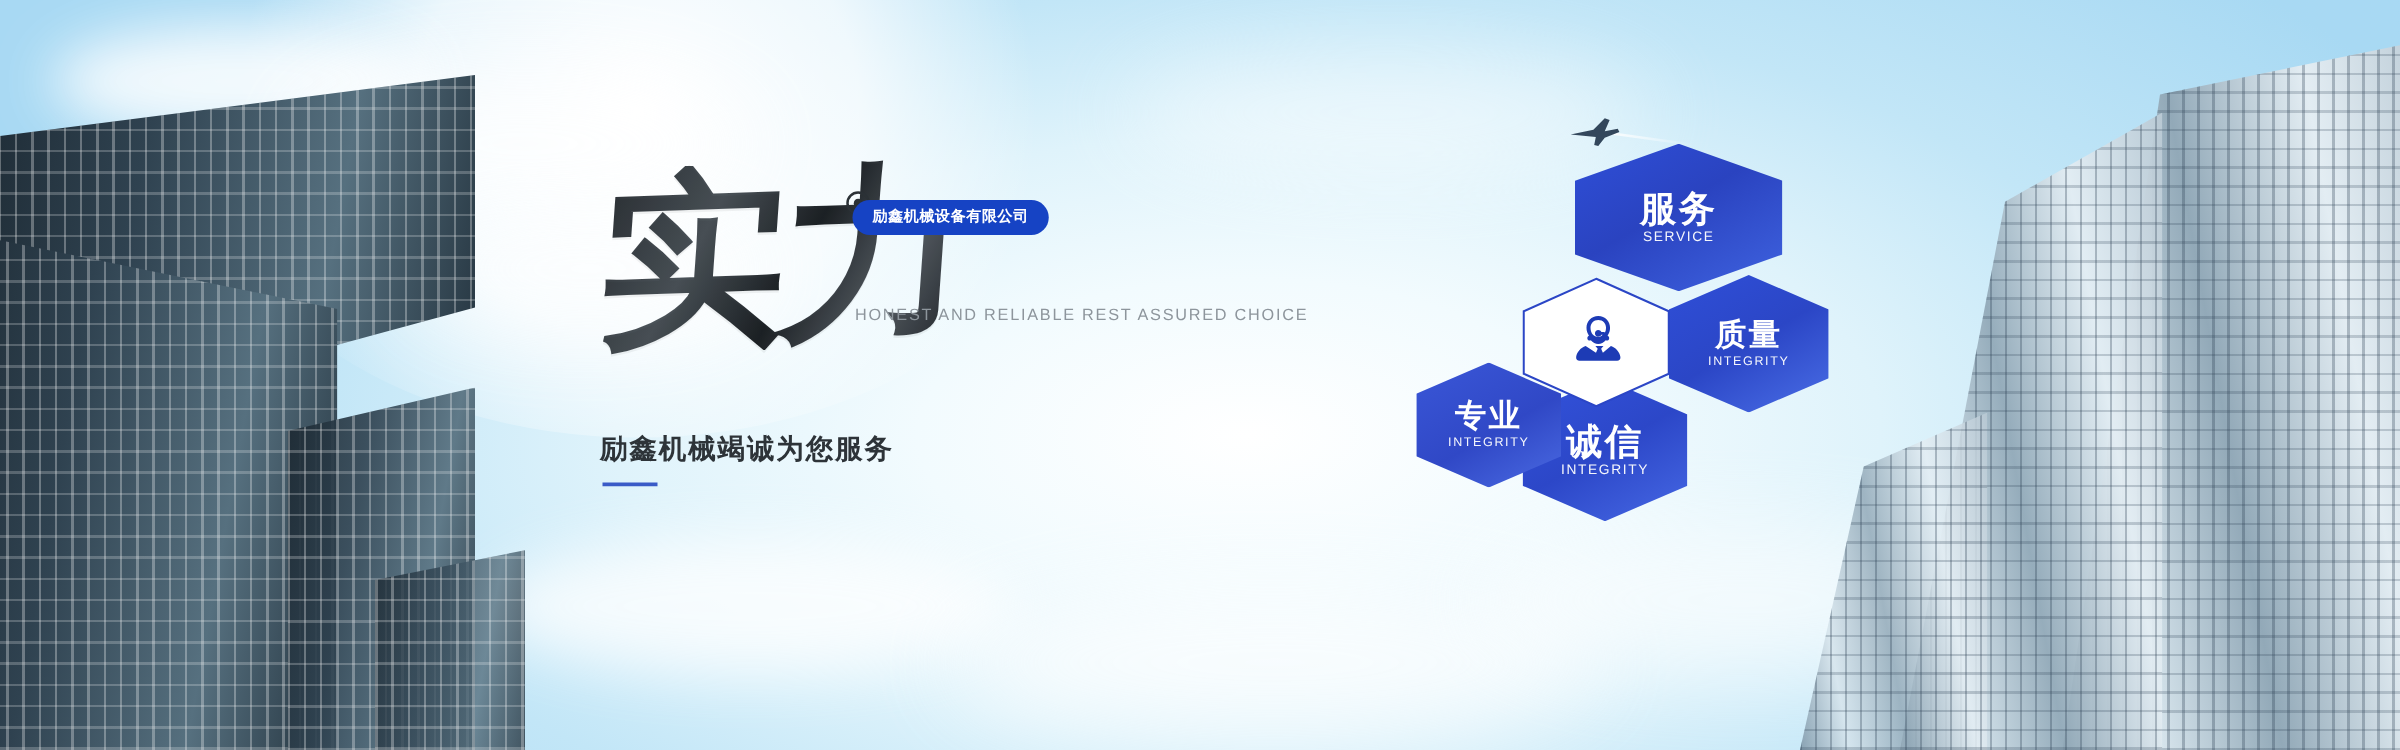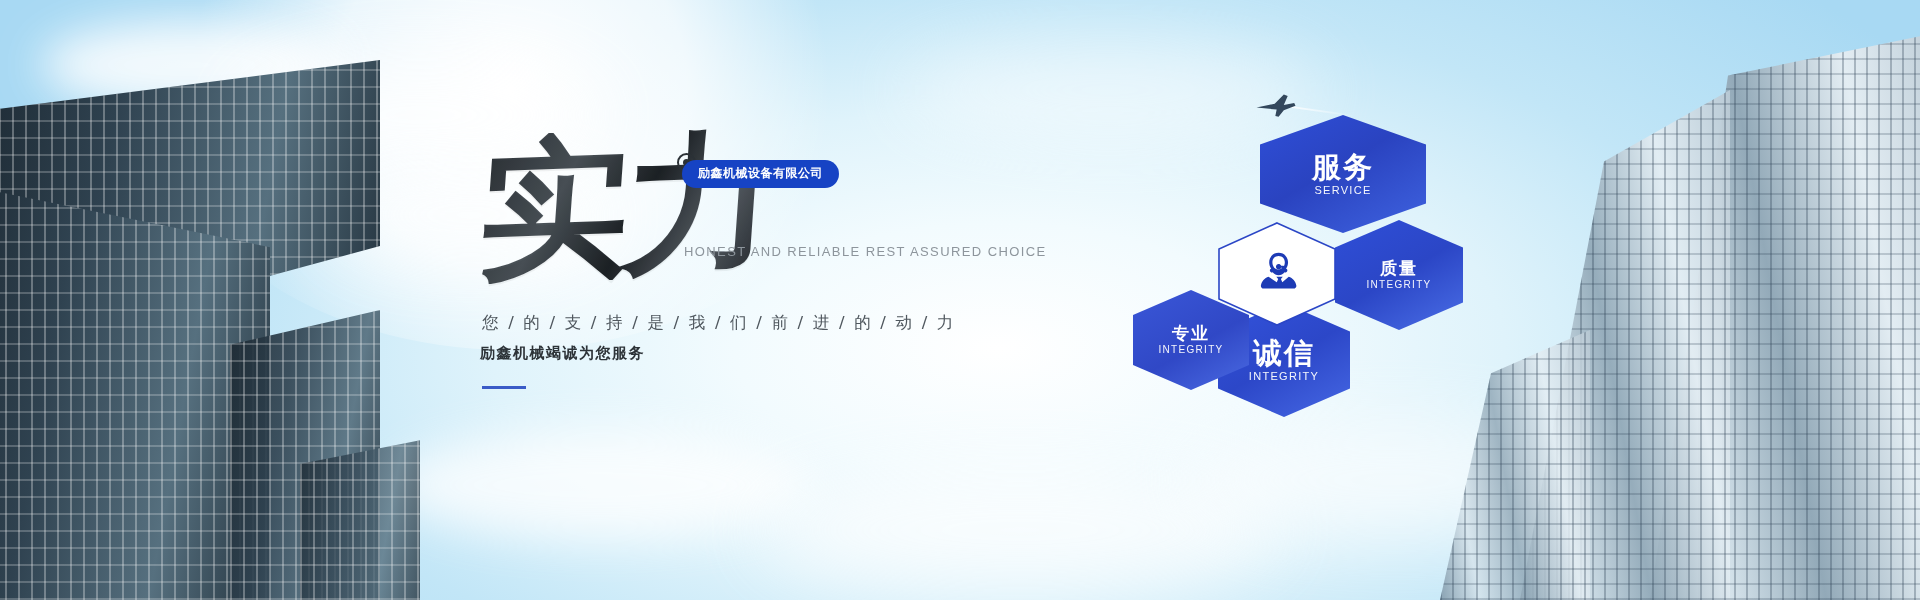--- a/index.html
+++ b/index.html
@@ -75,38 +75,38 @@
     font-size:13px; color:#8d959c; letter-spacing:1.4px;
     font-family:"Liberation Sans",sans-serif;
   }
   .slogan{
     position:absolute; left:12px; top:192px; white-space:nowrap;
     font-size:16.5px; color:#4f575e; letter-spacing:2.2px;
     font-family:"DejaVu Sans","Liberation Sans",sans-serif;
   }
   .slogan2{
     position:absolute; left:10px; top:224px; white-space:nowrap;
-    font-size:15px; font-weight:700; color:#2d3338; letter-spacing:1.5px;
+    font-size:22px; font-weight:700; color:#2d3338; letter-spacing:1.5px;
     font-family:"DejaVu Sans","Liberation Sans",sans-serif;
   }
   .rule{ position:absolute; left:12px; top:266px; width:44px; height:3px; background:#3a5bc7; }
 
   
   .hexwrap{ position:absolute; left:1110px; top:115px; width:420px; height:400px; }
   .hex{
     position:absolute;
     clip-path:polygon(50% 0%,100% 25%,100% 75%,50% 100%,0% 75%,0% 25%);
     display:flex; flex-direction:column; align-items:center; justify-content:center;
     color:#fff; text-align:center;
   }
   .hex .cn{ font-size:29px; font-weight:700; letter-spacing:2px; line-height:1.05;
             font-family:"DejaVu Sans","Liberation Sans",sans-serif; }
   .hex .en{ font-size:11px; letter-spacing:1.3px; margin-top:2px; opacity:.95;
             font-family:"Liberation Sans",sans-serif; }
-  .hex.small .cn{ font-size:17px; }
+  .hex.small .cn{ font-size:25px; }
   .hex.small .en{ font-size:10px; }
 
   .hex-service{ left:150px; top:0;    width:166px; height:118px;
     background:linear-gradient(150deg,#2f4fd8 0%,#2a43c0 45%,#3f63e0 100%); }
   .hex-quality{ left:225px; top:105px; width:128px; height:110px;
     background:linear-gradient(150deg,#2f4fd8 0%,#2b46c6 50%,#4a6ee6 100%); }
   .hex-integrity{ left:108px; top:188px; width:132px; height:114px;
     background:linear-gradient(150deg,#3353dc 0%,#2c47c8 50%,#4668e4 100%); }
   .hex-pro{ left:23px; top:175px; width:116px; height:100px;
     background:linear-gradient(150deg,#3a57d8 0%,#3048c6 55%,#4a6ae2 100%); }
@@ -165,21 +165,20 @@
     <path d="M2 24 L30 18 L44 4 L50 6 L44 20 L60 17 L62 21 L44 28 L36 38 L31 37 L33 27 Z" fill="#33475c"></path>
   </svg>
 
   <div class="copy">
     <div class="bigword">实力</div>
     <div class="dot-mark"></div>
 
     <div class="badge">励鑫机械设备有限公司</div>
     <div class="tagline-en">HONEST AND RELIABLE  REST ASSURED CHOICE</div>
 
-    <div class="slogan">您 / 的 / 支 / 持 / 是 / 我 / 们 / 前 / 进 / 的 / 动 / 力</div>
     <div class="slogan2">励鑫机械竭诚为您服务</div>
     <div class="rule"></div>
   </div>
 
   <div class="hexwrap">
 
     <div class="hex hex-service">
       <span class="cn">服务</span>
       <span class="en">SERVICE</span>
     </div>

